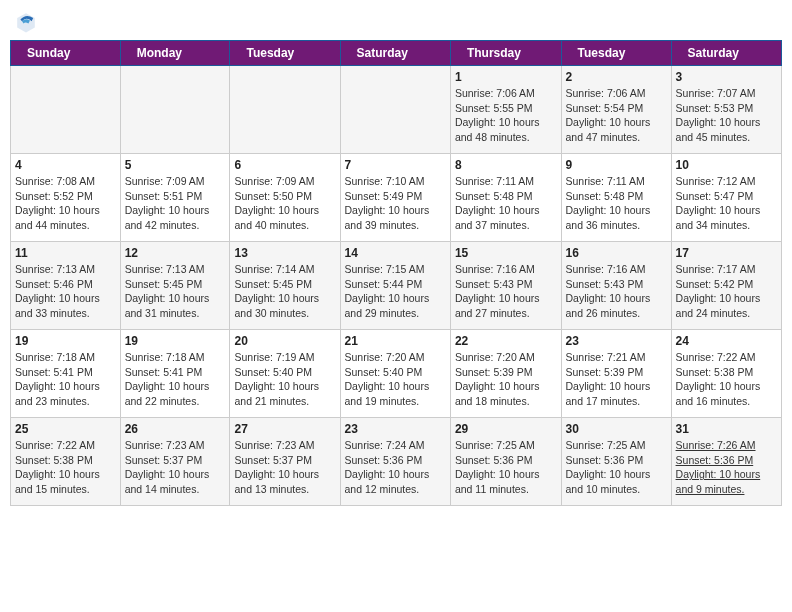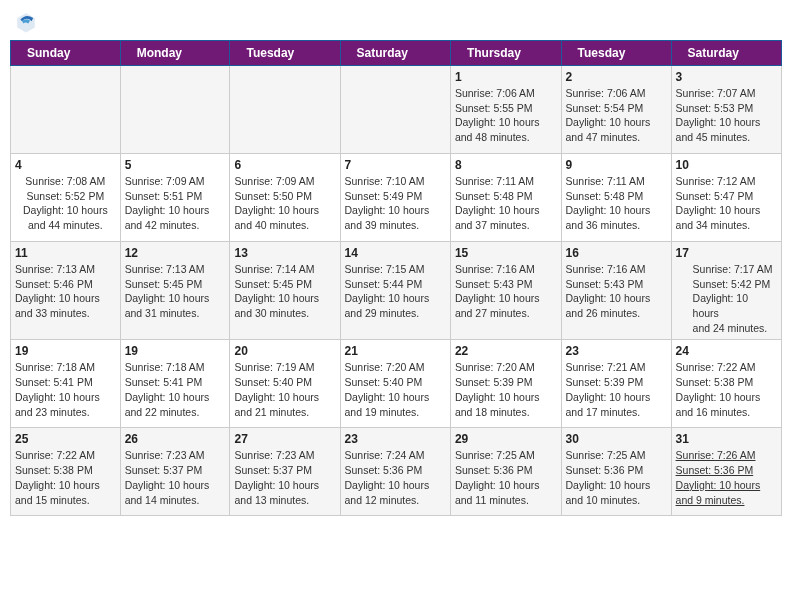--- a/index.html
+++ b/index.html
@@ -154,21 +154,21 @@
           <span class="day-num">3</span>
           <div class="day-info" style="white-space: pre-line;">Sunrise: 7:07 AM
 Sunset: 5:53 PM
 Daylight: 10 hours
 and 45 minutes.</div>
         </td>
       </tr>
       <tr>
         <td>
           <span class="day-num">4</span>
-          <div class="day-info" style="white-space: pre-line; text-align: center;">Sunrise: 7:08 AM
+          <div class="day-info" style="white-space: pre-line;">Sunrise: 7:08 AM
 Sunset: 5:52 PM
 Daylight: 10 hours
 and 44 minutes.</div>
         </td>
         <td>
           <span class="day-num">5</span>
           <div class="day-info" style="white-space: pre-line;">Sunrise: 7:09 AM
 Sunset: 5:51 PM
 Daylight: 10 hours
 and 42 minutes.</div>
@@ -247,21 +247,21 @@
         </td>
         <td>
           <span class="day-num">16</span>
           <div class="day-info" style="white-space: pre-line;">Sunrise: 7:16 AM
 Sunset: 5:43 PM
 Daylight: 10 hours
 and 26 minutes.</div>
         </td>
         <td>
           <span class="day-num">17</span>
-          <div class="day-info" style="white-space: pre-line; margin-left: 17px;">Sunrise: 7:17 AM
+          <div class="day-info" style="white-space: pre-line;">Sunrise: 7:17 AM
 Sunset: 5:42 PM
 Daylight: 10 hours
 and 24 minutes.</div>
         </td>
       </tr>
       <tr>
         <td>
           <span class="day-num">19</span>
           <div class="day-info" style="white-space: pre-line;">Sunrise: 7:18 AM
 Sunset: 5:41 PM

